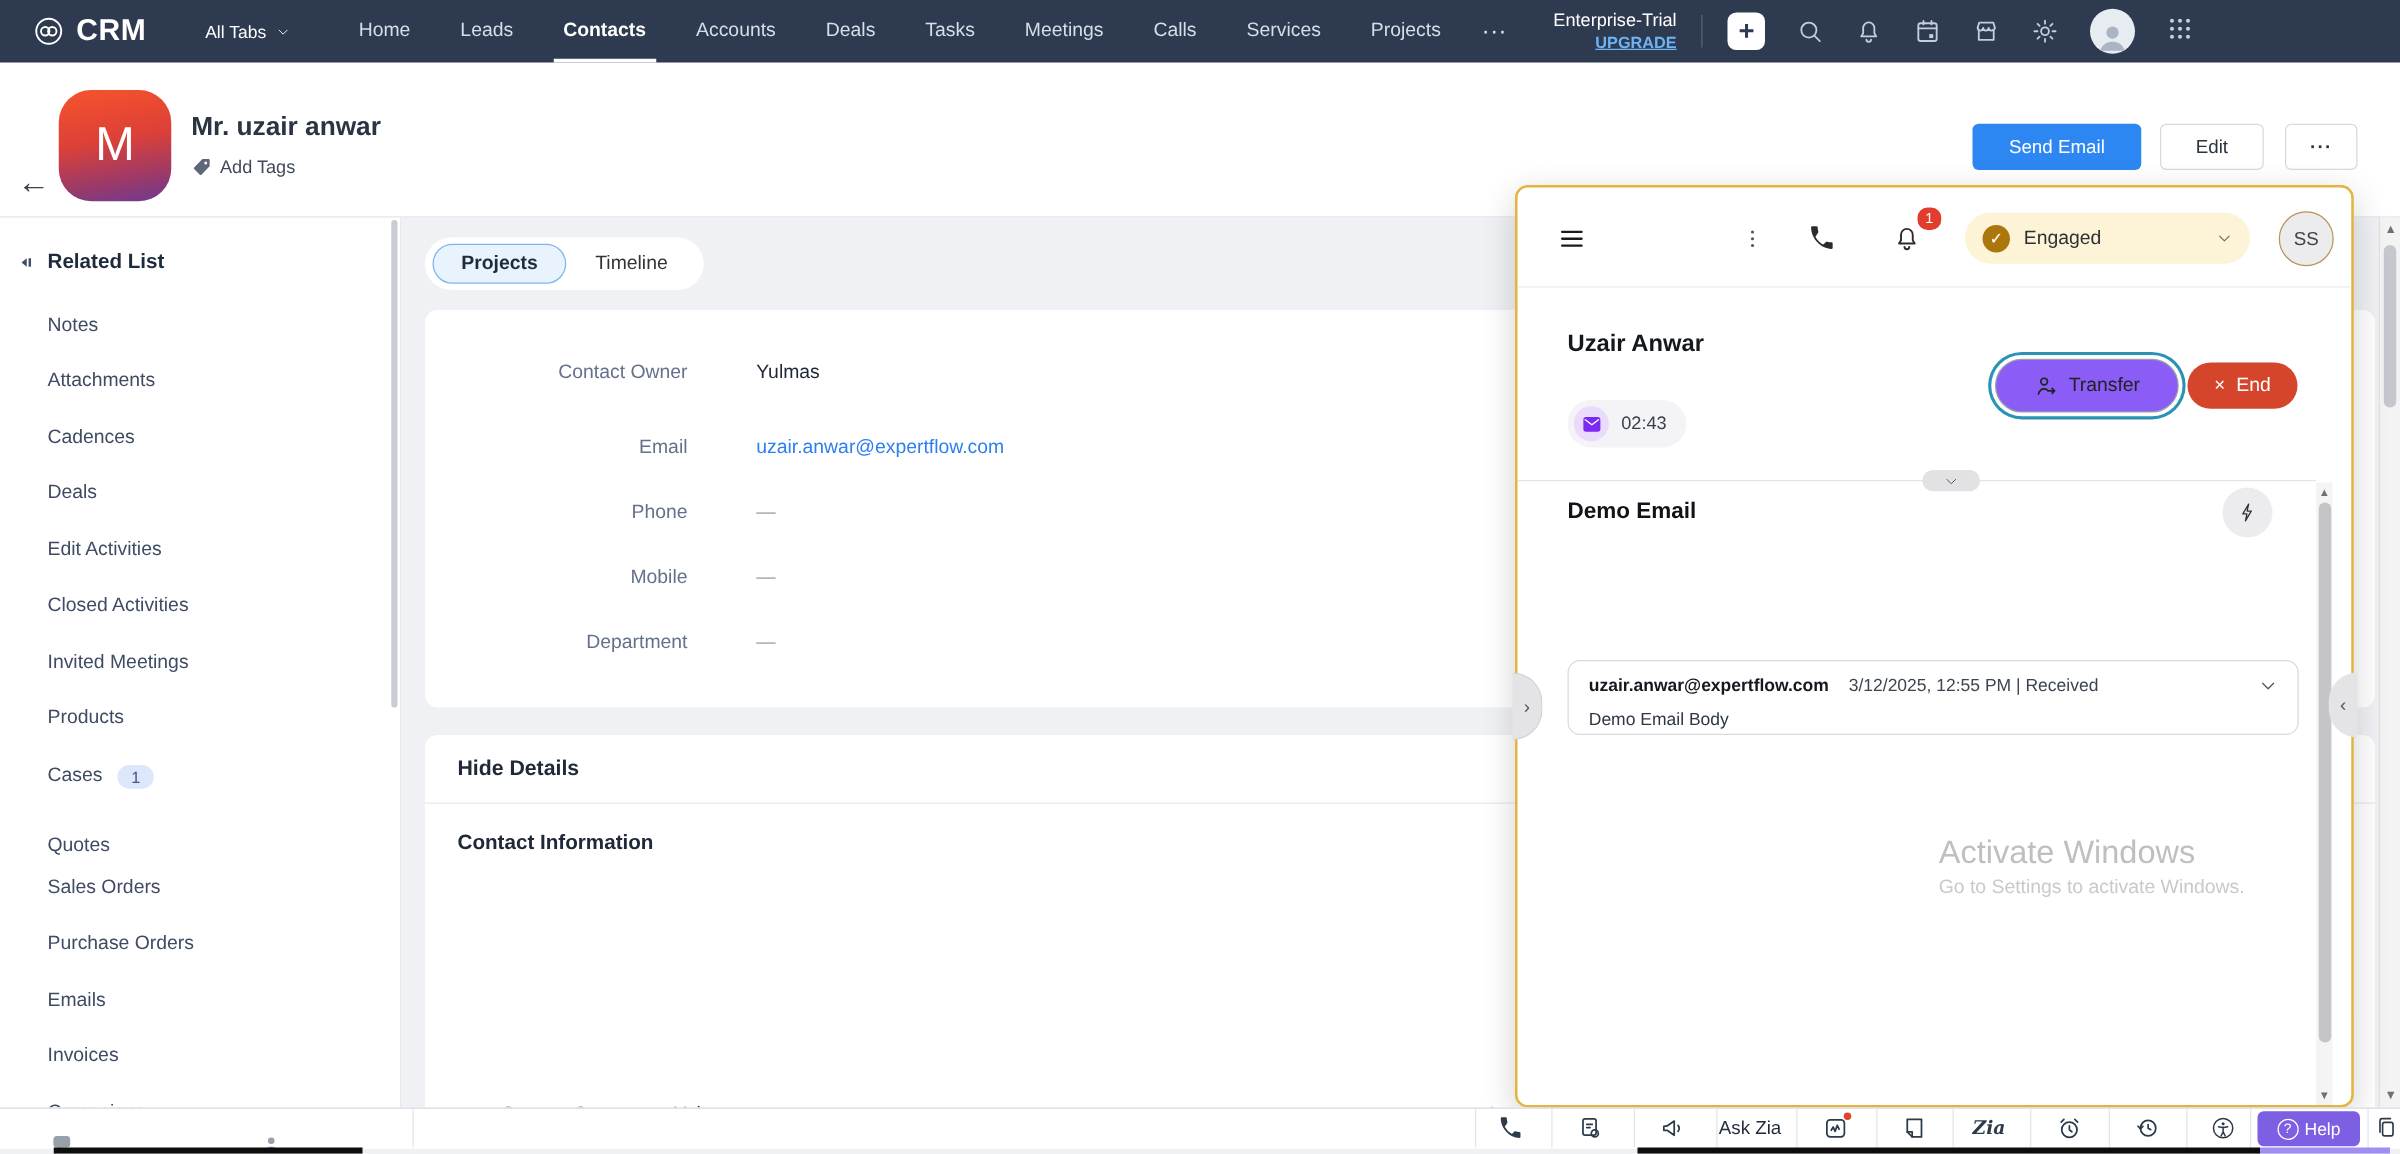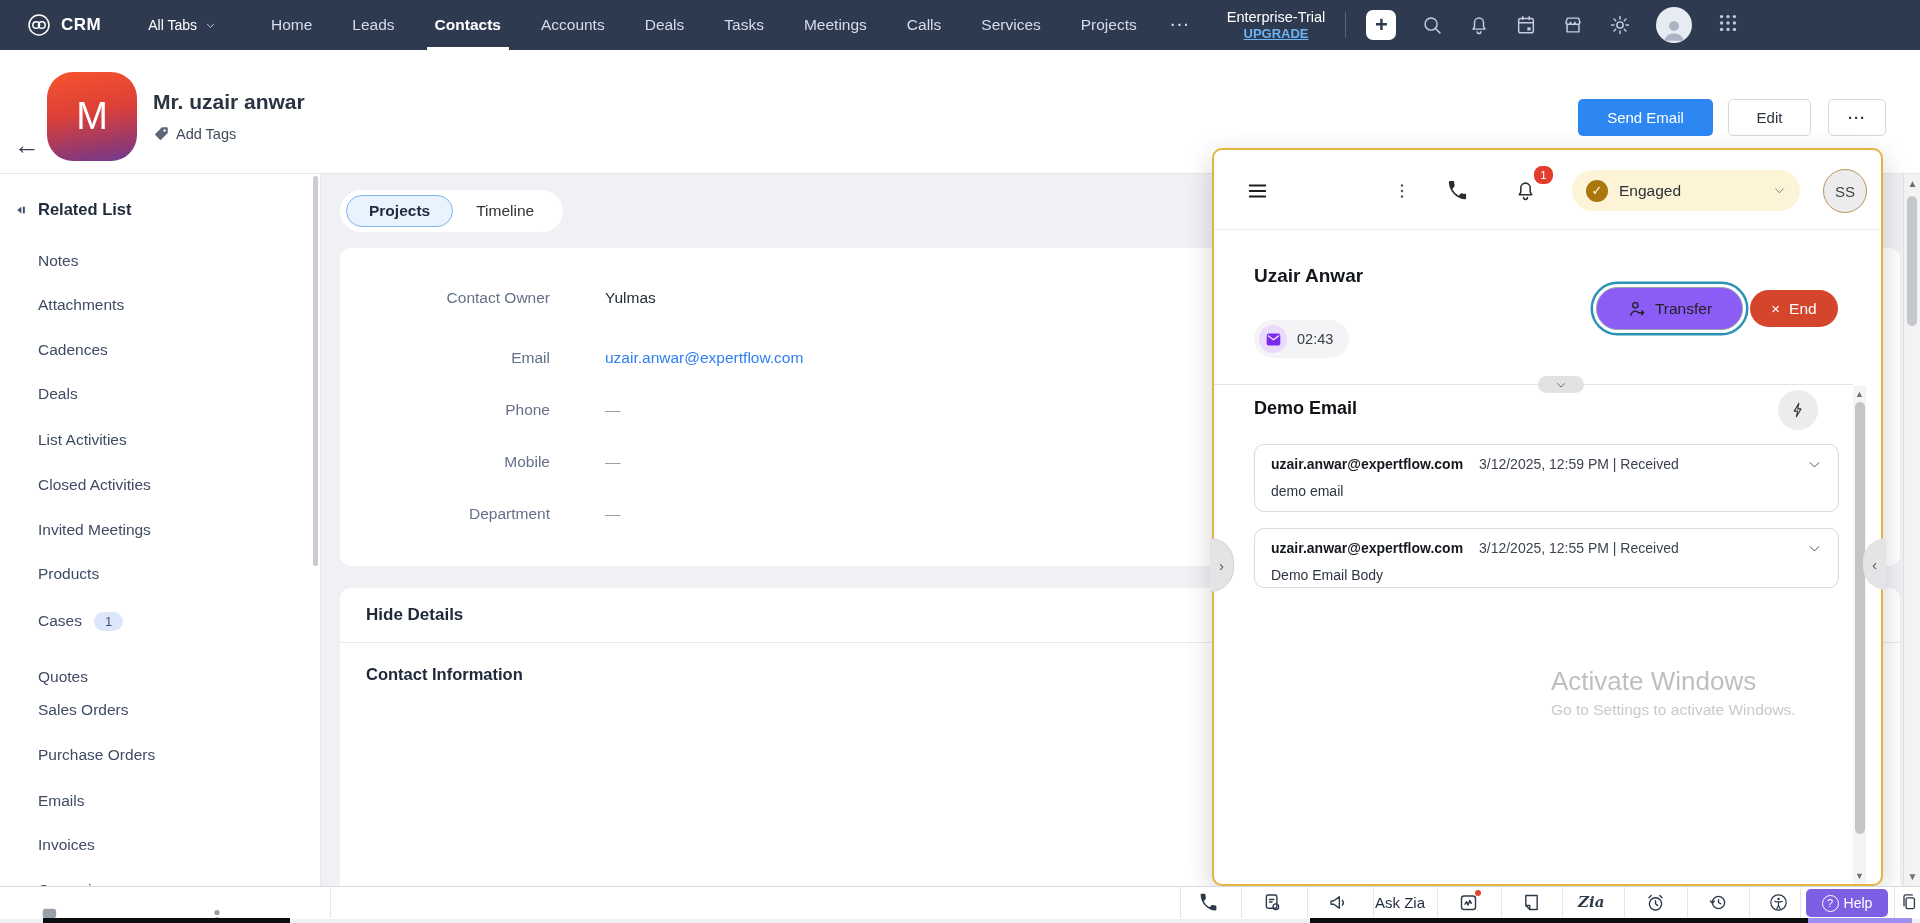--- a/index.html
+++ b/index.html
@@ -3,28 +3,28 @@
 <meta charset="utf-8">
 <style>
   html,body{margin:0;padding:0}
   body{width:1920px;height:923px;overflow:hidden;position:relative;background:#f0f1f5;
        font-family:"Liberation Sans","DejaVu Sans",sans-serif;color:#2b3340}
   svg.ic{stroke:currentColor;fill:none;stroke-width:1.6;stroke-linecap:round;stroke-linejoin:round;display:block}
 
   
   #nav{position:absolute;left:0;top:0;width:1920px;height:50px;background:#2e3a50;display:flex;align-items:center;color:#d6deea;z-index:40}
   #nav .brand{display:flex;align-items:center;margin-left:26px;color:#fff}
-  #nav .brand-txt{font-size:17px;font-weight:bold;letter-spacing:.5px;margin-left:9px}
+  #nav .brand-txt{font-size:24px;font-weight:bold;letter-spacing:.5px;margin-left:9px}
   .alltabs{margin-left:34px;border:1px solid #7f890a4;border-radius:6px;padding:6px 13px;font-size:14px;color:#fff;display:flex;align-items:center;gap:8px;cursor:pointer}
   ul.tabs{list-style:none;display:flex;margin:0 0 0 22px;padding:0;height:50px}
   ul.tabs li{padding:0 20px;font-size:15.5px;display:flex;align-items:center;position:relative;cursor:pointer;color:#d6deea}
   ul.tabs li.active{color:#fff;font-weight:bold}
   ul.tabs li.active::after{content:"";position:absolute;left:12px;right:12px;bottom:0;height:3px;background:#fff}
   .nav-more{padding:0 14px;font-weight:bold;letter-spacing:2px;font-size:14px;cursor:pointer}
-  .trial{margin-left:22px;text-align:center;line-height:1.25}
+  .trial{margin-left:22px;text-align:right;line-height:1.25}
   .trial .l1{font-size:14.5px;color:#fff}
   .trial .l2{font-size:13px;font-weight:bold;color:#6db4f5;text-decoration:underline;cursor:pointer}
   .nav-sep{width:1px;height:26px;background:#596379;margin:0 20px}
   .navicons{display:flex;align-items:center;gap:25px;color:#c3cddd}
   .plusbtn{width:30px;height:30px;background:#fff;border-radius:7px;color:#2e3a50;display:flex;align-items:center;justify-content:center;font-size:22px;font-weight:bold;cursor:pointer}
   .nav-avatar{width:36px;height:36px;border-radius:50%;background:#e7ebf2;display:flex;align-items:flex-end;justify-content:center;overflow:hidden;cursor:pointer}
 
   
   #chead{position:absolute;left:0;top:50px;width:1920px;height:123px;background:#fff;border-bottom:1px solid #e3e6ea;z-index:5}
   .backbtn{position:absolute;left:14px;top:82px;font-size:26px;color:#39414f;cursor:pointer;line-height:1}
@@ -256,21 +256,21 @@
     <li style="top:120px">
         <span>Attachments</span>
       </li>
     <li style="top:165px">
         <span>Cadences</span>
       </li>
     <li style="top:209px">
         <span>Deals</span>
       </li>
     <li style="top:255px">
-        <span>List Activities</span>
+        <span>Edit Activities</span>
       </li>
     <li style="top:300px">
         <span>Closed Activities</span>
       </li>
     <li style="top:345px">
         <span>Invited Meetings</span>
       </li>
     <li style="top:389px">
         <span>Products</span>
       </li>
@@ -414,32 +414,20 @@
       </svg>
   </div>
 
   <div class="demo-title">Demo Email</div>
   <div class="zap-btn">
     <svg class="ic" width="18" height="18" viewBox="0 0 24 24" style="stroke-width:1.4">
         <path d="M13.2 3 7 13.5h4.4l-1.6 7.5 6.2-10.5h-4.4z"></path>
       </svg>
   </div>
 
-  <div class="email-card" id="ecard0">
-    <div class="ec-row1">
-      <span class="ec-from">uzair.anwar@expertflow.com</span>
-      <span class="ec-meta">3/12/2025, 12:59 PM | Received</span>
-    </div>
-    <span class="ec-chev">
-      <svg class="ic" width="15" height="15" viewBox="0 0 24 24">
-          <path d="m5 9 7 7 7-7"></path>
-        </svg>
-    </span>
-    <div class="ec-body">demo email</div>
-  </div>
 
   <div class="email-card" id="ecard1">
     <div class="ec-row1">
       <span class="ec-from">uzair.anwar@expertflow.com</span>
       <span class="ec-meta">3/12/2025, 12:55 PM | Received</span>
     </div>
     <span class="ec-chev">
       <svg class="ic" width="15" height="15" viewBox="0 0 24 24">
           <path d="m5 9 7 7 7-7"></path>
         </svg>

